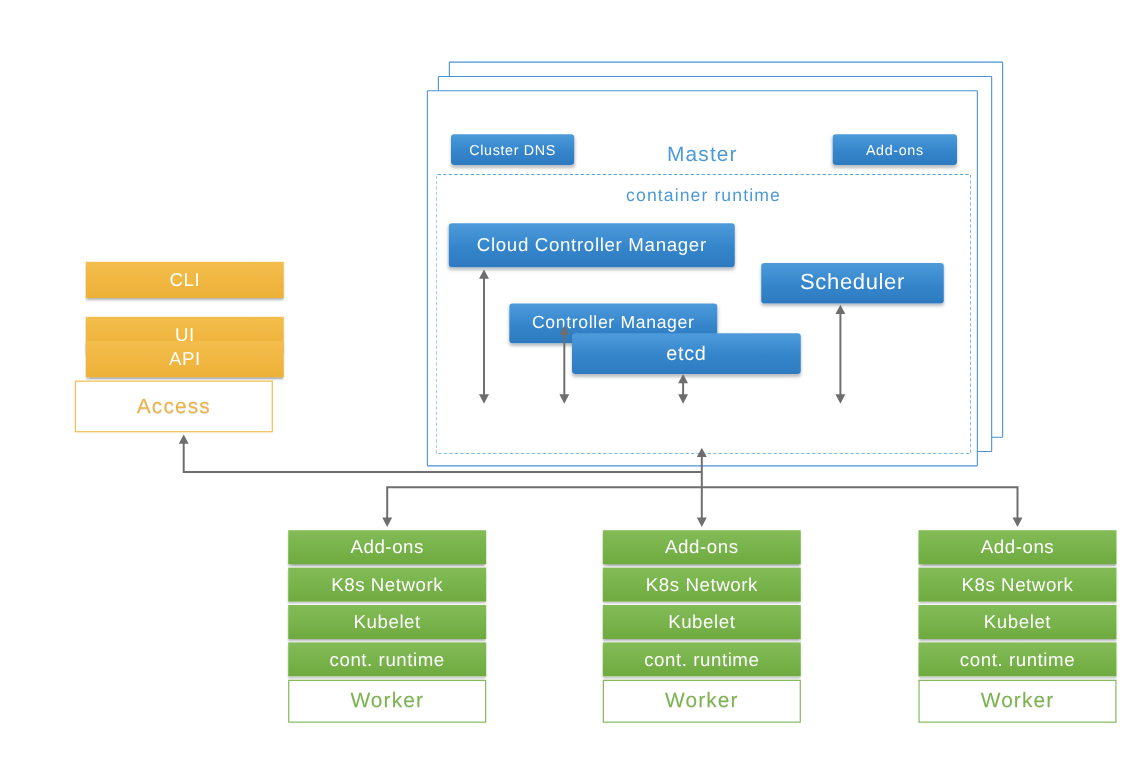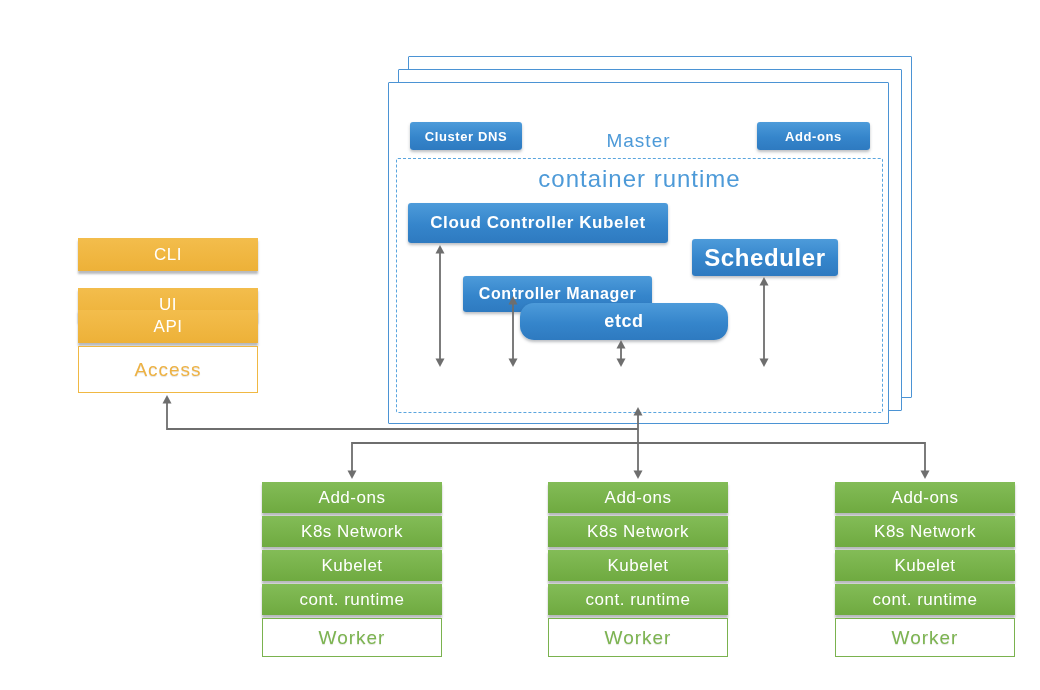--- a/index.html
+++ b/index.html
@@ -10,21 +10,20 @@
   .abs{position:absolute;box-sizing:border-box;}
   
   .m-layer{border:1.6px solid #4b93d4;background:#ffffff;border-radius:1px;}
   
   .bluebox{
     background:linear-gradient(180deg,#4d9bda 0%,#3585cb 55%,#2e7ac0 100%);
     border-radius:3px;color:#ffffff;
     box-shadow:0 2px 3px rgba(60,70,80,.35);
     display:flex;align-items:center;justify-content:center;
     letter-spacing:.6px;
-    font-weight:bold;
   }
   .dashedbox{border:1.6px dashed #5aa5de;border-radius:2px;}
   .blue-title{color:#4d9ad8;text-align:center;letter-spacing:1px;}
   
   .stackrow{
     color:#fff;text-align:left;display:flex;align-items:center;justify-content:center;
     letter-spacing:.5px;box-shadow:0 2.5px 2px rgba(125,130,135,.55);
   }
   .orangerow{background:linear-gradient(180deg,#f3bd4c,#edb138);}
   .greenrow{background:linear-gradient(180deg,#83bc57,#6faa40);}
@@ -46,31 +45,31 @@
   <div class="abs m-layer" style="left:408px;top:56px;width:504px;height:342px;"></div>
   <div class="abs m-layer" style="left:398px;top:69px;width:504px;height:342px;"></div>
   <div class="abs m-layer" style="left:388px;top:82px;width:501px;height:342px;"></div>
 
   <div class="abs blue-title" style="left:388px;top:88px;width:501px;height:26px;font-size:19px;line-height:26px;margin-top:40px;">Master</div>
 
   <div class="abs bluebox" style="left:410px;top:122px;width:112px;height:28px;font-size:13px;">Cluster DNS</div>
   <div class="abs bluebox" style="left:757px;top:122px;width:113px;height:28px;font-size:13px;">Add-ons</div>
 
   <div class="abs dashedbox" style="left:396px;top:158px;width:487px;height:255px;"></div>
-  <div class="abs blue-title" style="left:396px;top:166px;width:487px;height:26px;font-size:24px;line-height:26px;">container runtime</div>
+  <div class="abs blue-title" style="left:396px;top:166px;width:487px;height:26px;font-size:16px;line-height:26px;">container runtime</div>
 
-  <div class="abs bluebox" style="left:408px;top:203px;width:260px;height:40px;font-size:17px;">Cloud Controller Kubelet</div>
+  <div class="abs bluebox" style="left:408px;top:203px;width:260px;height:40px;font-size:17px;">Cloud Controller Manager</div>
   <div class="abs bluebox" style="left:463px;top:276px;width:189px;height:36px;font-size:16px;">Controller Manager</div>
-  <div class="abs bluebox" style="left:692px;top:239px;width:146px;height:37px;font-size:24px;">Scheduler</div>
-  <div class="abs bluebox" style="left:520px;top:303px;width:208px;height:37px;font-size:18px;border-radius:14px;">etcd</div>
+  <div class="abs bluebox" style="left:692px;top:239px;width:166px;height:37px;font-size:20px;">Scheduler</div>
+  <div class="abs bluebox" style="left:520px;top:303px;width:208px;height:37px;font-size:18px;">etcd</div>
 
   <div class="abs stackrow orangerow" style="left:78px;top:238px;width:180px;height:33px;font-size:17px;">CLI</div>
   <div class="abs stackrow orangerow" style="left:78px;top:288px;width:180px;height:33px;font-size:17px;">UI</div>
   <div class="abs stackrow orangerow" style="left:78px;top:310px;width:180px;height:33px;font-size:17px;">API</div>
-  <div class="abs labelbox accesslabel" style="left:78px;top:346px;width:180px;height:47px;font-size:19px;">Access</div>
+  <div class="abs labelbox accesslabel" style="left:68px;top:346px;width:180px;height:47px;font-size:19px;">Access</div>
 
   <div class="abs stackrow greenrow" style="left:262px;top:482px;width:180px;height:31px;font-size:17px;">Add-ons</div>
   <div class="abs stackrow greenrow" style="left:262px;top:516px;width:180px;height:31px;font-size:17px;">K8s Network</div>
   <div class="abs stackrow greenrow" style="left:262px;top:550px;width:180px;height:31px;font-size:17px;">Kubelet</div>
   <div class="abs stackrow greenrow" style="left:262px;top:584px;width:180px;height:31px;font-size:17px;">cont. runtime</div>
   <div class="abs labelbox workerlabel" style="left:262px;top:618px;width:180px;height:39px;font-size:19px;">Worker</div>
 
   <div class="abs stackrow greenrow" style="left:548px;top:482px;width:180px;height:31px;font-size:17px;">Add-ons</div>
   <div class="abs stackrow greenrow" style="left:548px;top:516px;width:180px;height:31px;font-size:17px;">K8s Network</div>
   <div class="abs stackrow greenrow" style="left:548px;top:550px;width:180px;height:31px;font-size:17px;">Kubelet</div>

